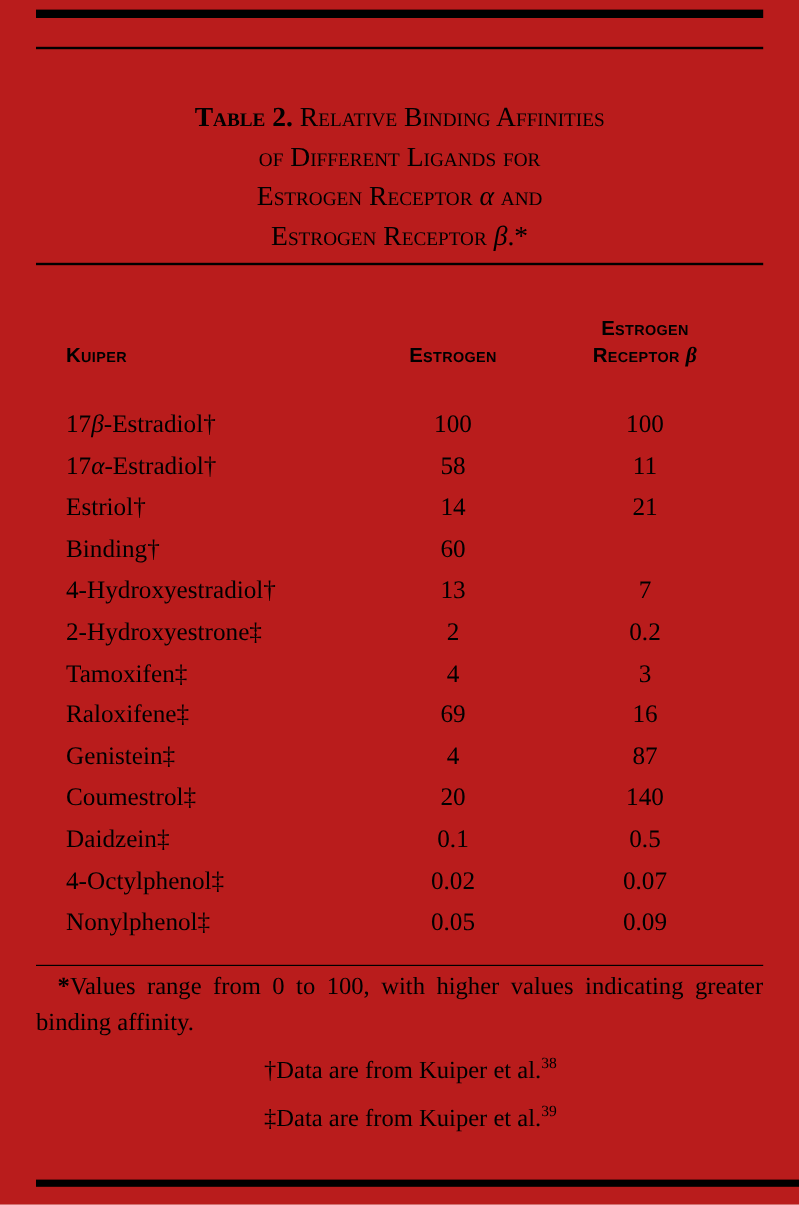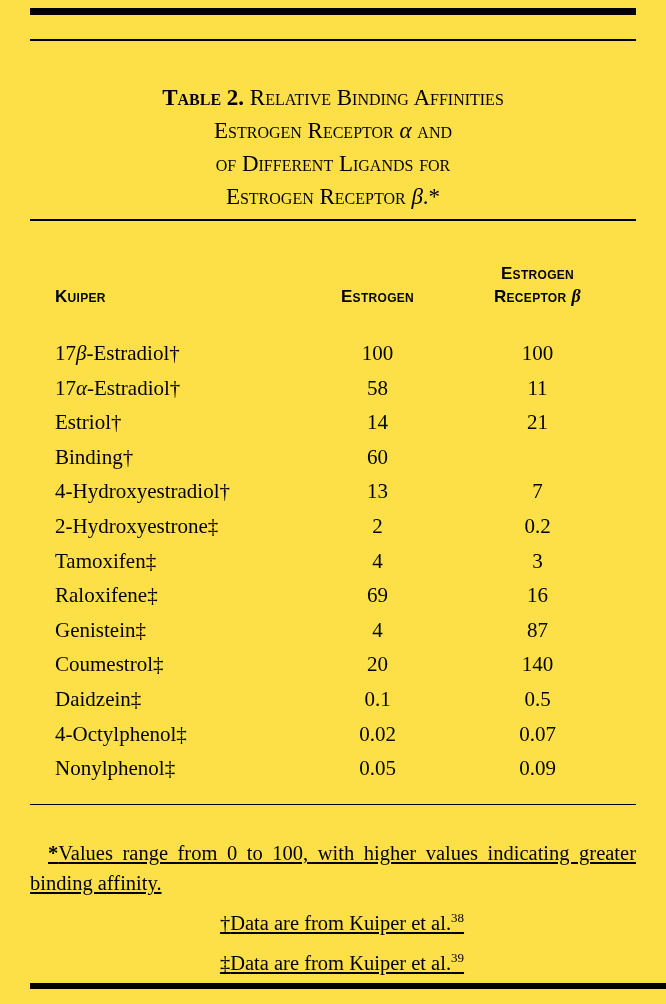--- a/index.html
+++ b/index.html
@@ -1,20 +1,20 @@
 <!DOCTYPE html>
 <html><head>
 <meta charset="utf-8">
 <style>
   html, body { margin: 0; padding: 0; background: #ffffff; }
   .page {
     position: relative;
     width: 666px;
     height: 1004px;
-    background: #fde047;
+    background: #b91c1c;
     color: #000000;
     font-family: "Liberation Serif", serif;
     box-sizing: border-box;
     padding: 8px 30px 0 30px;
     overflow: hidden;
   }
   .rule { background: #000000; width: 100%; }
   .rule-thick-top { height: 7px; }
   .rule-thin-1 { height: 2px; margin-top: 24px; }
   .rule-thin-2 { height: 2px; margin-top: 6px; }
@@ -54,39 +54,39 @@
   }
   .thead .sym { font-size: 18px; font-weight: 700; }
 
   .tbody { margin-top: 28px; }
   .row {
     height: 34.6px;
     line-height: 34.6px;
     font-size: 21px;
   }
 
-  .footnotes { margin-top: 33px; font-size: 20.5px; line-height: 30px; text-decoration: underline; }
+  .footnotes { margin-top: 2px; font-size: 20.5px; line-height: 30px; }
   .fn { text-indent: 18px; text-align: center; }
   .fn + .fn { margin-top: 10px; }
   .fn-first { text-align: justify; }
   .fn-marker-bold { font-weight: 700; }
   sup.ref { font-size: 13px; line-height: 0; }
 </style>
 </head>
 <body>
 
 <div class="page">
 
   <div class="rule rule-thick-top"></div>
   <div class="rule rule-thin-1"></div>
 
   <div class="title">
     <div class="t-line"><span class="t-bold">Table 2. </span><span>Relative Binding Affinities</span></div>
+    <div class="t-line">of Different Ligands for</div>
     <div class="t-line"><span>Estrogen Receptor </span><span class="sym">α</span><span> and</span></div>
-    <div class="t-line">of Different Ligands for</div>
     <div class="t-line"><span>Estrogen Receptor </span><span class="sym">β</span><span>.*</span></div>
   </div>
 
   <div class="rule rule-thin-2"></div>
 
   <div class="thead">
     <div class="cell-ligand">Kuiper</div>
     <div class="cell-num">
       <div>Estrogen</div>
     </div>

